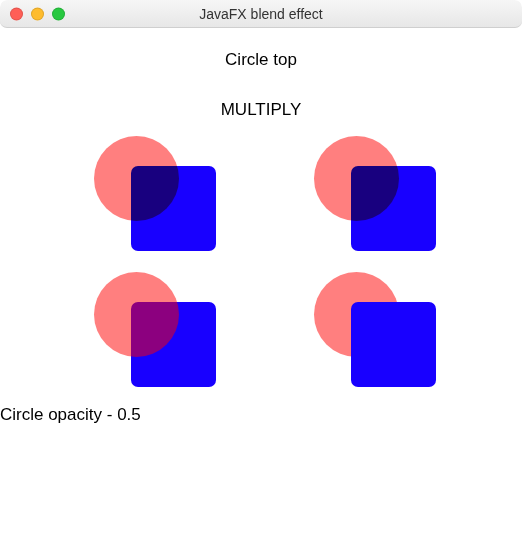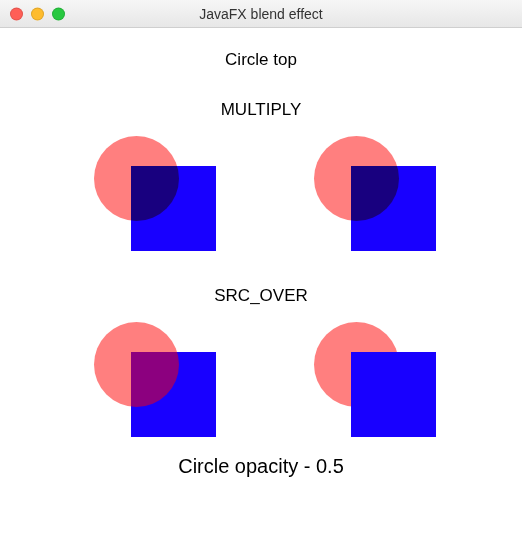--- a/index.html
+++ b/index.html
@@ -1,15 +1,15 @@
 <!DOCTYPE html>
 <html><head>
   <meta charset="utf-8">
   <style>
-    * { margin: 0; padding: 0; box-sizing: border-box; }
+    * { margin: 0; padding: 0; box-sizing: border-box; border-radius: 7px; }
     html, body { width: 522px; height: 542px; overflow: hidden; }
     body {
       font-family: -apple-system, BlinkMacSystemFont, "Helvetica Neue", Arial, sans-serif;
       background: #fff;
       color: #000;
     }
     .titlebar {
       height: 28px;
       background: linear-gradient(#f6f6f6, #e7e7e7);
       border-bottom: 1px solid #cfcfcf;
@@ -78,22 +78,22 @@
       position: absolute;
       width: 85px; height: 85px;
       background: #1800ff;
       opacity: 1.0;
       left: 55px; top: 40px;
     }
     .z-top { z-index: 2; }
     .z-bot { z-index: 1; }
     .multiply-top { mix-blend-mode: multiply; }
     .footer {
-      text-align: center;
-      font-size: 20px;
+      text-align: left;
+      font-size: 17px;
       line-height: 1.25;
       margin-top: 12px;
     }
   </style>
 </head>
 <body>
 
 <div class="titlebar">
   <div class="traffic-lights">
     <div class="tl tl-close"></div>
@@ -114,21 +114,20 @@
     <div class="cell">
       <div class="square z-bot"></div>
       <div class="circle z-top multiply-top"></div>
     </div>
     <div class="cell">
       <div class="circle z-bot"></div>
       <div class="square z-top multiply-top"></div>
     </div>
   </div>
 
-  <div class="mode-label">SRC_OVER</div>
   <div class="row">
     <div class="cell">
       <div class="square z-bot"></div>
       <div class="circle z-top"></div>
     </div>
     <div class="cell">
       <div class="circle z-bot"></div>
       <div class="square z-top"></div>
     </div>
   </div>

